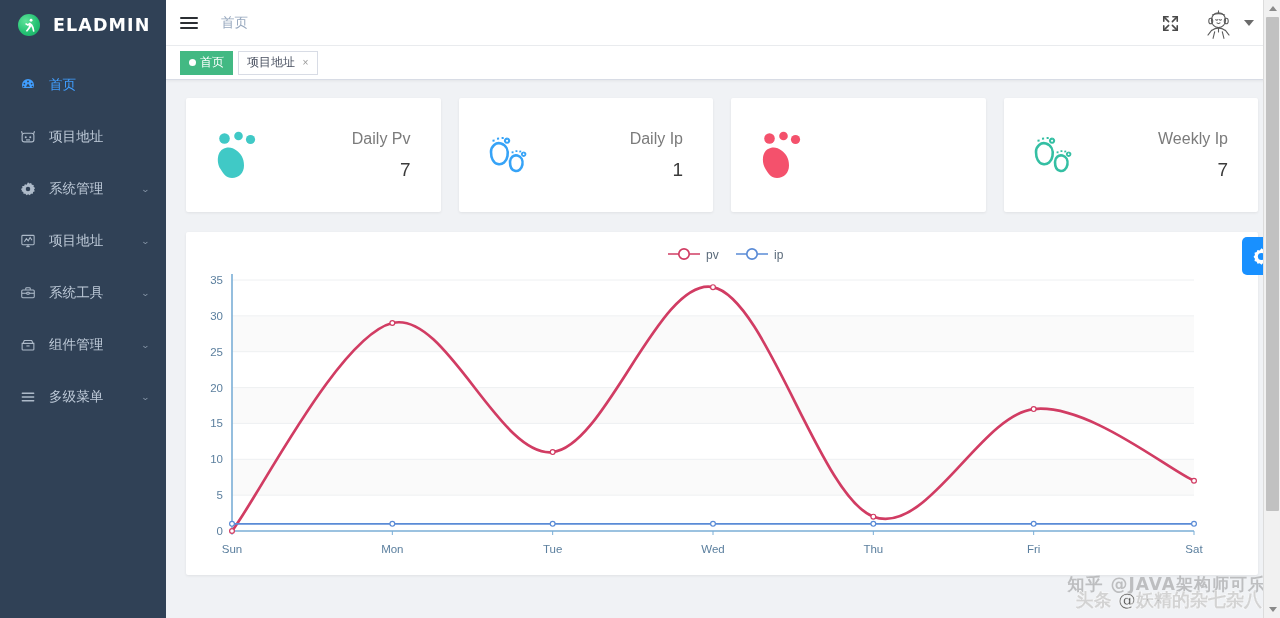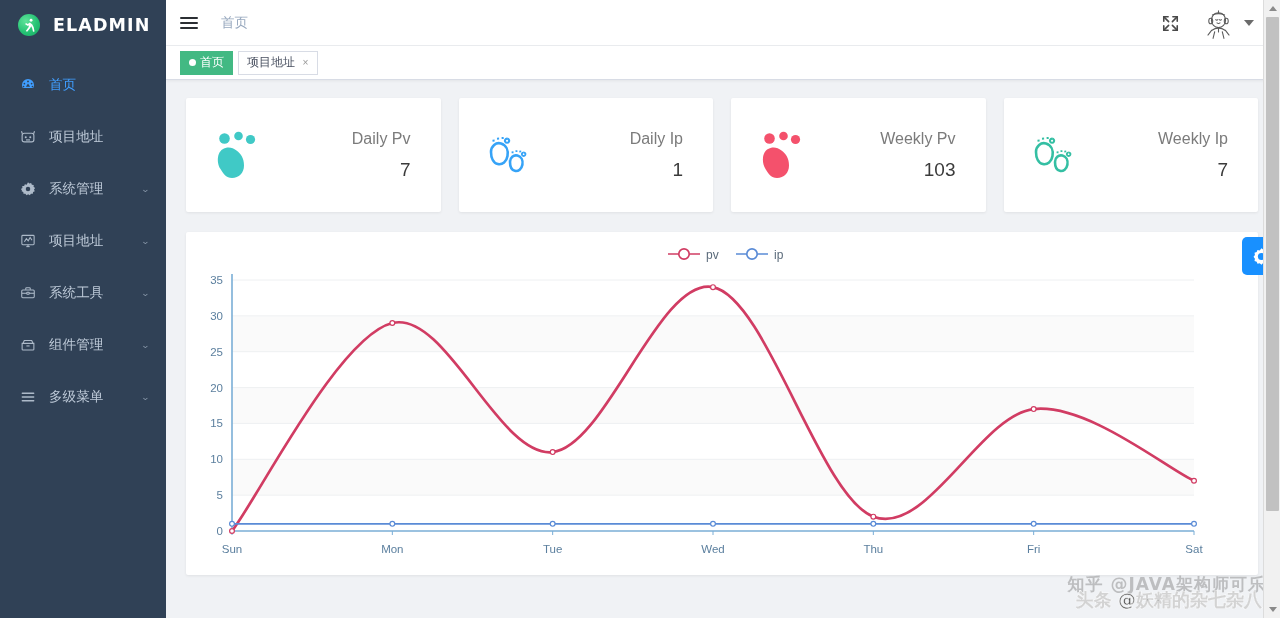--- a/index.html
+++ b/index.html
@@ -365,24 +365,20 @@
         </div>
 
         <div class="card">
           <span class="card-icon">
             <svg width="52" height="58" viewBox="0 0 52 58" fill="#F4516C">
               <ellipse cx="12.5" cy="12.5" rx="5.3" ry="5.3"></ellipse>
               <ellipse cx="26.5" cy="10" rx="4.3" ry="4.3"></ellipse>
               <ellipse cx="38.5" cy="13.5" rx="4.6" ry="4.6"></ellipse>
               <path d="M13.5 22 C5 24 4 36 8.5 43 C12 48.5 14 52 20 52 C27 52 32 47 32 39.5 C32 32 29 28 24.5 24.5 C21 21.8 17.5 21 13.5 22 Z"></path>
             </svg>
-          </span>
-          <span class="card-text">
-            <div class="card-title">Weekly Pv</div>
-            <div class="card-value">103</div>
           </span>
         </div>
 
         <div class="card">
           <span class="card-icon">
             <svg width="52" height="58" viewBox="0 0 52 58" fill="none" stroke="#34BFA3" stroke-width="2.6">
               <path d="M6 26 C6 20 11 16 16 17.5 C21 19 23.5 24 22.5 30 C21.6 35.6 17.5 39 12.8 38 C8.4 37 6 32 6 26 Z"></path>
               <path d="M25 36 C25 31.6 28.6 28.6 32.4 29.6 C36.2 30.6 38.2 34.4 37.4 38.8 C36.6 43 33.4 45.6 29.8 44.8 C26.4 44 25 40.4 25 36 Z"></path>
               <g stroke-width="2.1">
                 <path d="M8.5 13.6 l.1 2.0"></path>

